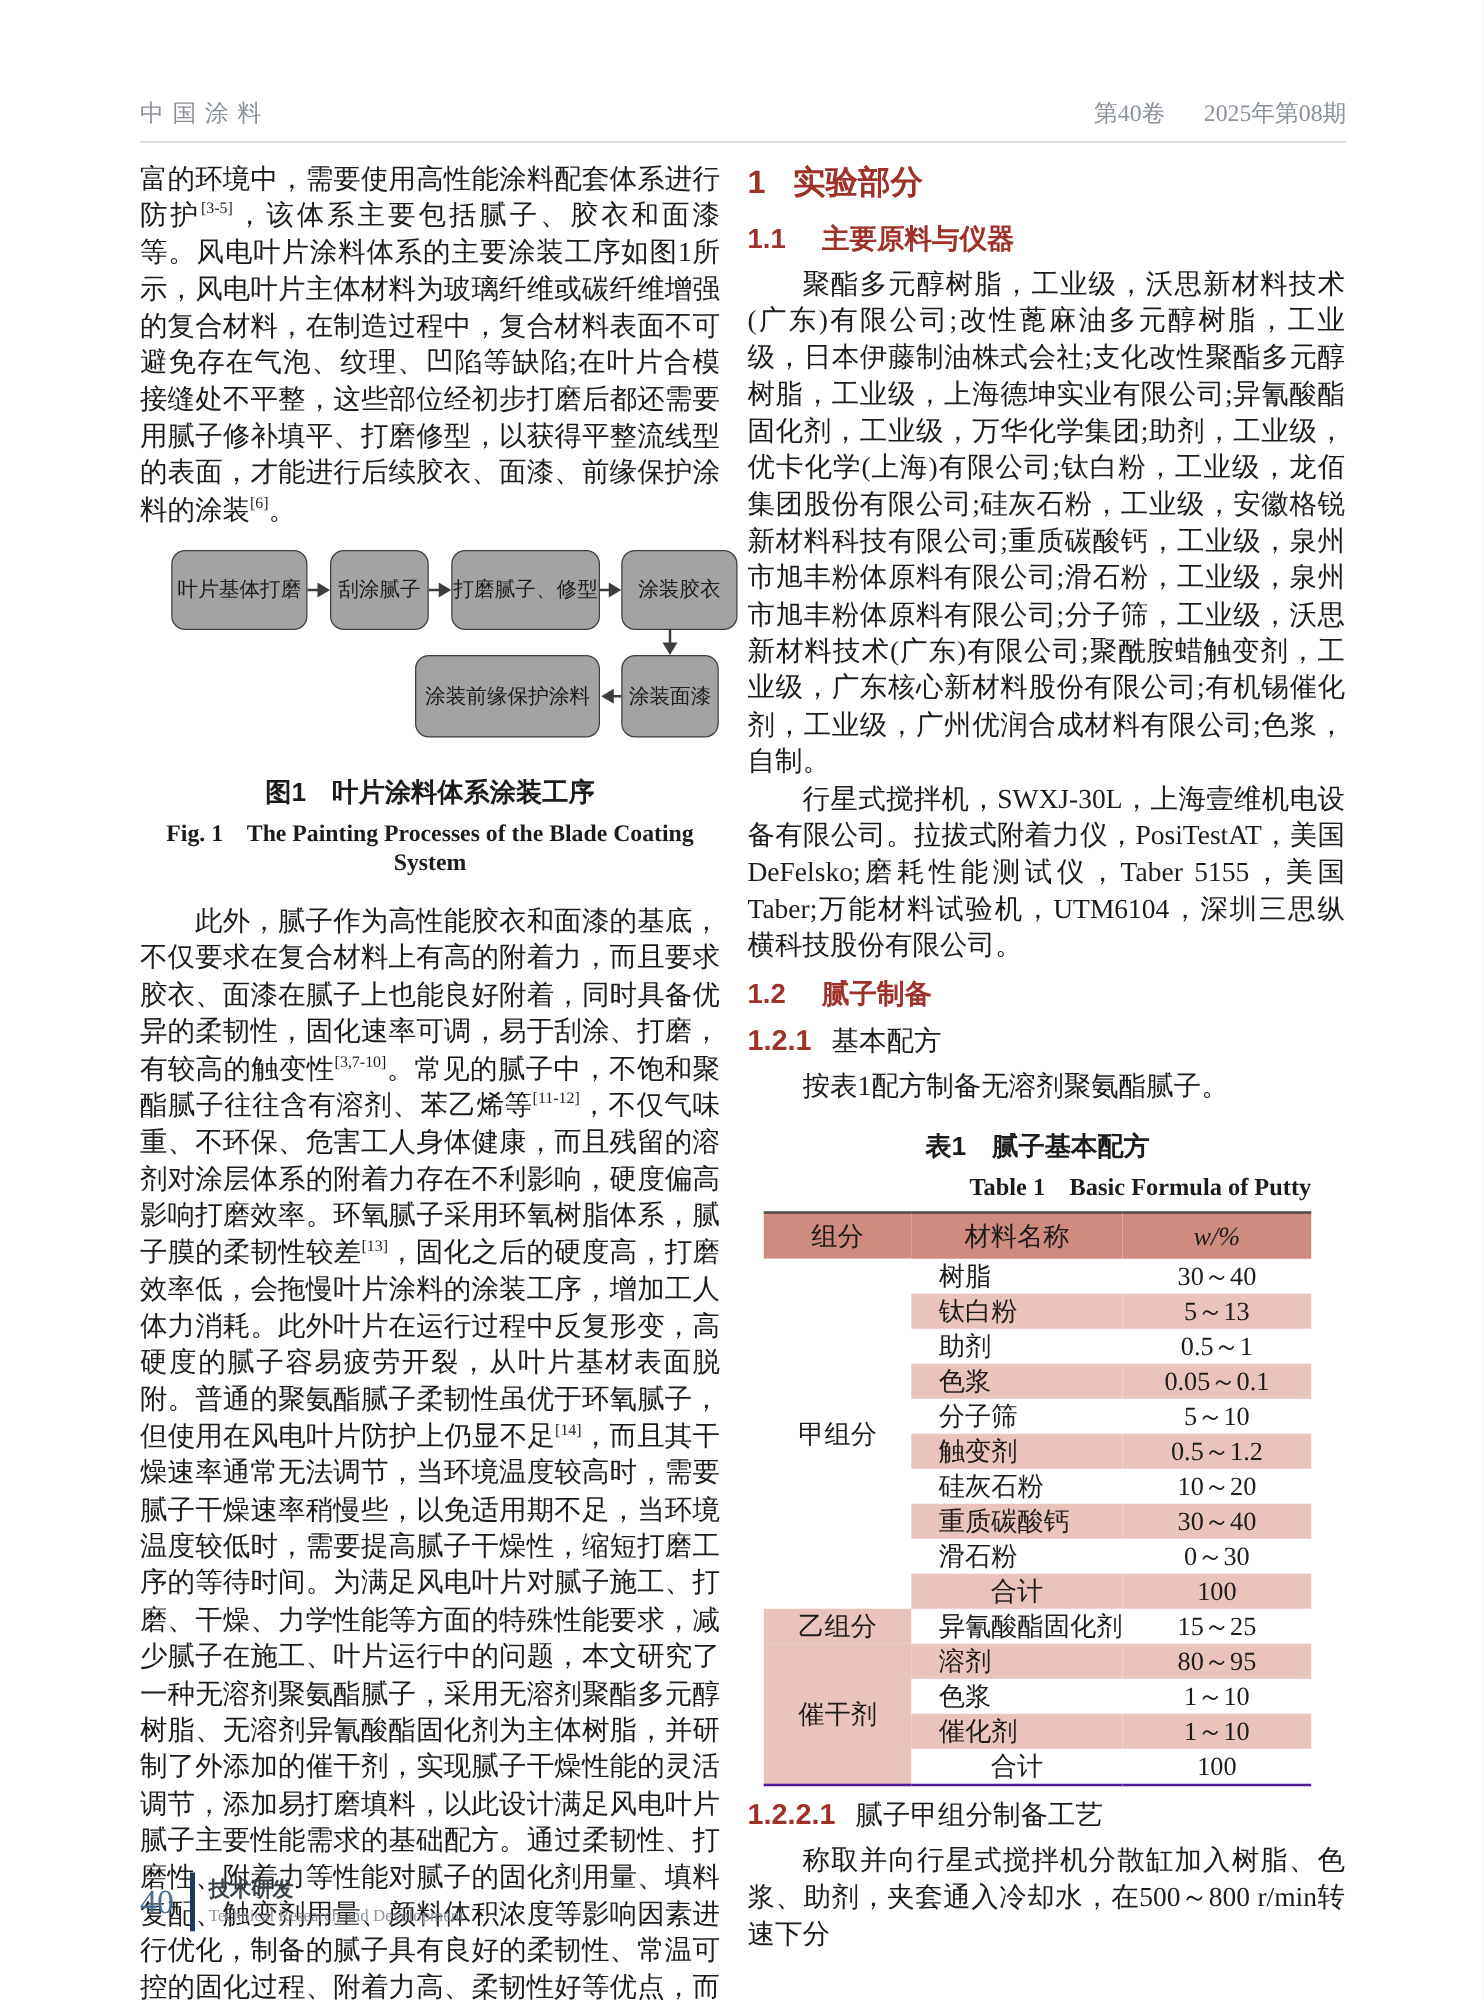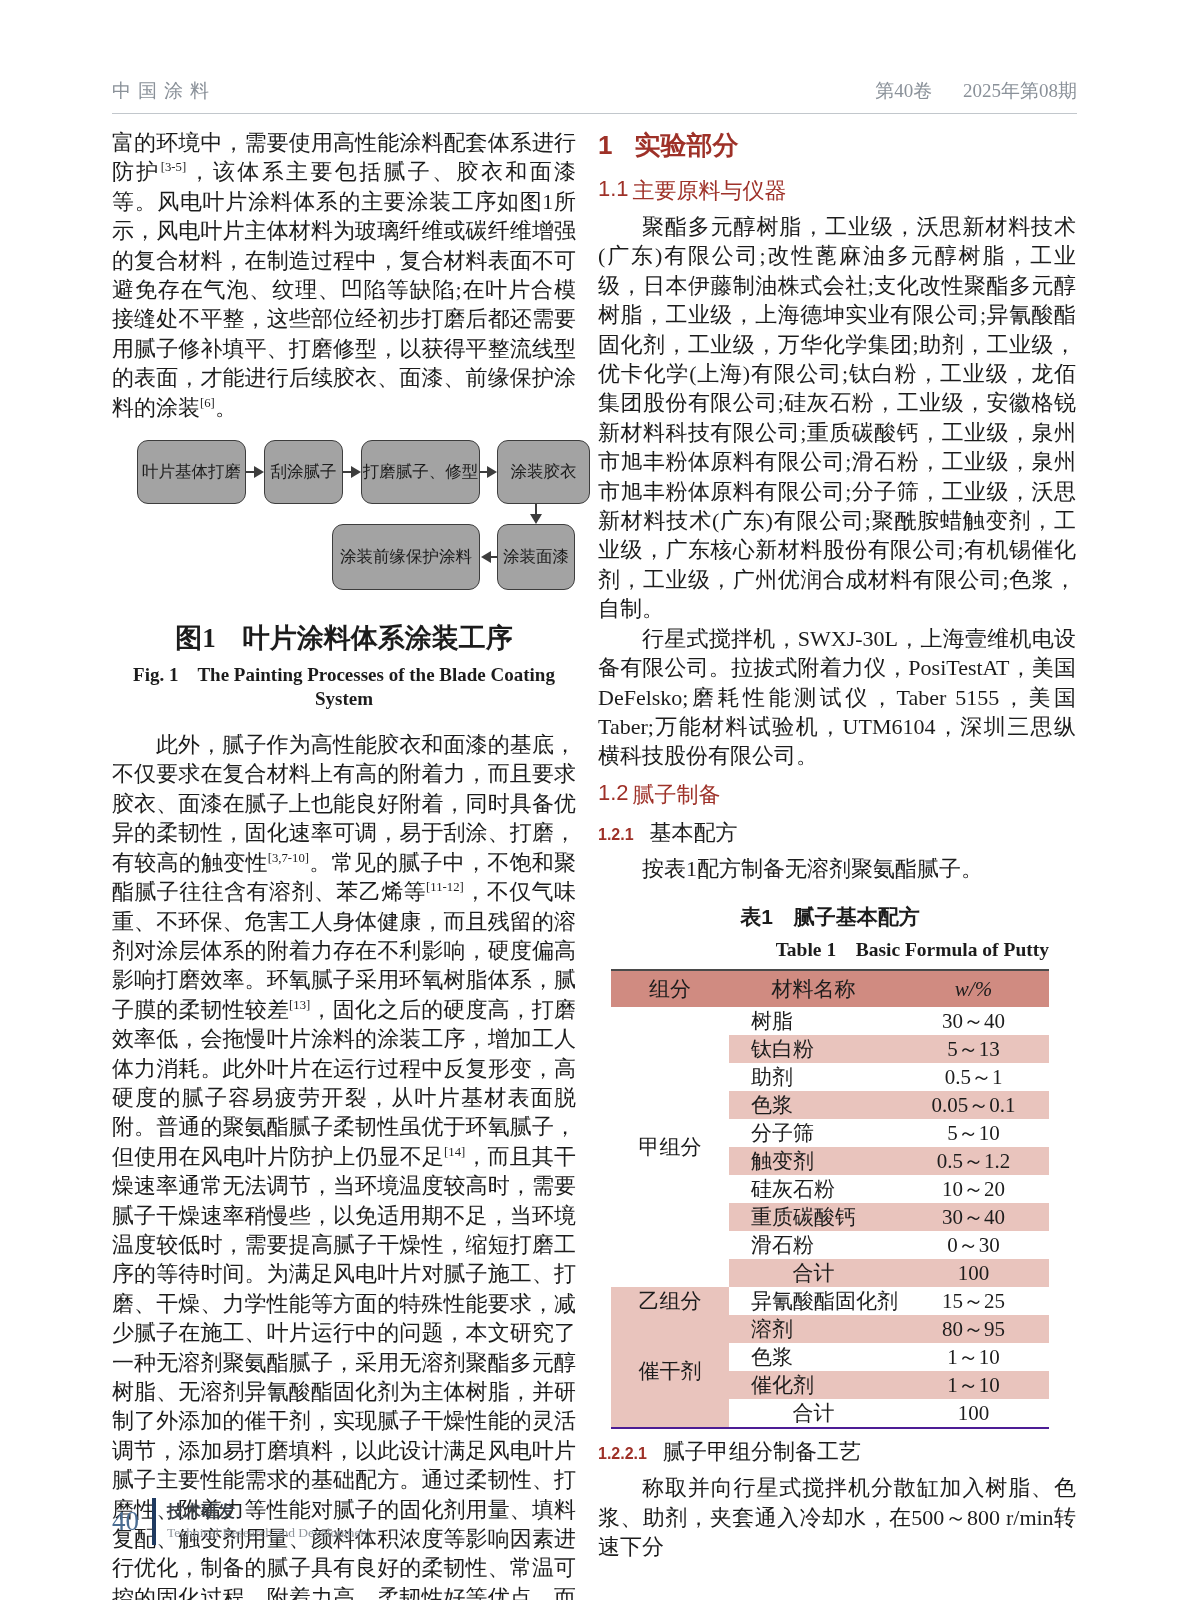--- a/index.html
+++ b/index.html
@@ -45,42 +45,42 @@
     font-size:16.5px;background:#a3a3a3;text-align:center;line-height:1.25;
   }
   .arrow{position:absolute;background:#3d3d3d;}
   .arrow-h{height:2px;}
   .arrow-v{width:2px;}
   .ah{position:absolute;width:0;height:0;}
   .ah-right{border-top:6px solid transparent;border-bottom:6px solid transparent;border-left:10px solid #3d3d3d;right:-9px;top:-5px;}
   .ah-left{border-top:6px solid transparent;border-bottom:6px solid transparent;border-right:10px solid #3d3d3d;left:-9px;top:-5px;}
   .ah-down{border-left:6px solid transparent;border-right:6px solid transparent;border-top:10px solid #3d3d3d;bottom:-9px;left:-5px;}
   .fig-caption-zh{
-    margin-top:18px;text-align:center;font-size:27px;font-weight:700;
-    font-family:Liberation Serif, serif;
+    margin-top:18px;text-align:center;font-size:21px;font-weight:700;
+    font-family:Liberation Sans, sans-serif;
   }
   .fig-caption-en{
     margin-top:6px;text-align:center;font-size:19px;font-weight:700;
   }
   .para2{margin-top:20px;}
   
   .h1-heading{
     font-family:"Liberation Sans","DejaVu Sans",sans-serif;font-weight:700;
     color:var(--accent-red);font-size:26px;display:flex;gap:22px;align-items:baseline;
   }
   .h2-heading{
-    font-family:"Liberation Sans","DejaVu Sans",sans-serif;font-weight:400;
-    color:var(--accent-red);font-size:22px;display:flex;gap:4px;align-items:flex-start;margin-top:13px;
+    font-family:"Liberation Sans","DejaVu Sans",sans-serif;font-weight:700;
+    color:var(--accent-red);font-size:22px;display:flex;gap:29px;align-items:center;margin-top:13px;
   }
   .h3-heading{
     font-size:22px;display:flex;gap:16px;align-items:baseline;margin-top:8px;
   }
   .h3-heading .h-num{
     font-family:"Liberation Sans","DejaVu Sans",sans-serif;font-weight:700;
-    color:var(--accent-red);font-size:16px;
+    color:var(--accent-red);font-size:23px;
   }
   .h3-heading .h-title{color:var(--ink);}
   .mt6{margin-top:6px;}
   
   .table-block{margin-top:20px;margin-left:13px;width:438px;}
   .table-title-zh{
     text-align:center;font-size:21px;font-weight:700;
     font-family:"Liberation Sans","DejaVu Sans",sans-serif;
   }
   .table-title-en{text-align:right;font-size:19.5px;font-weight:700;margin-top:5px;}

